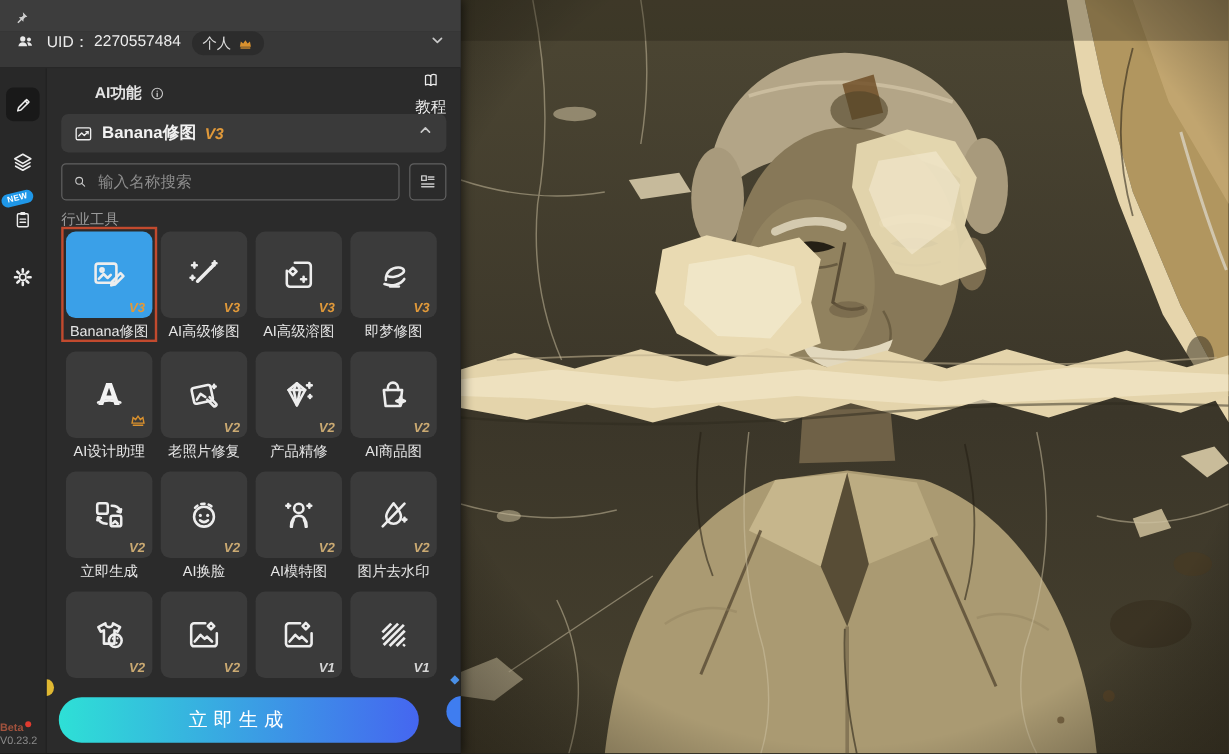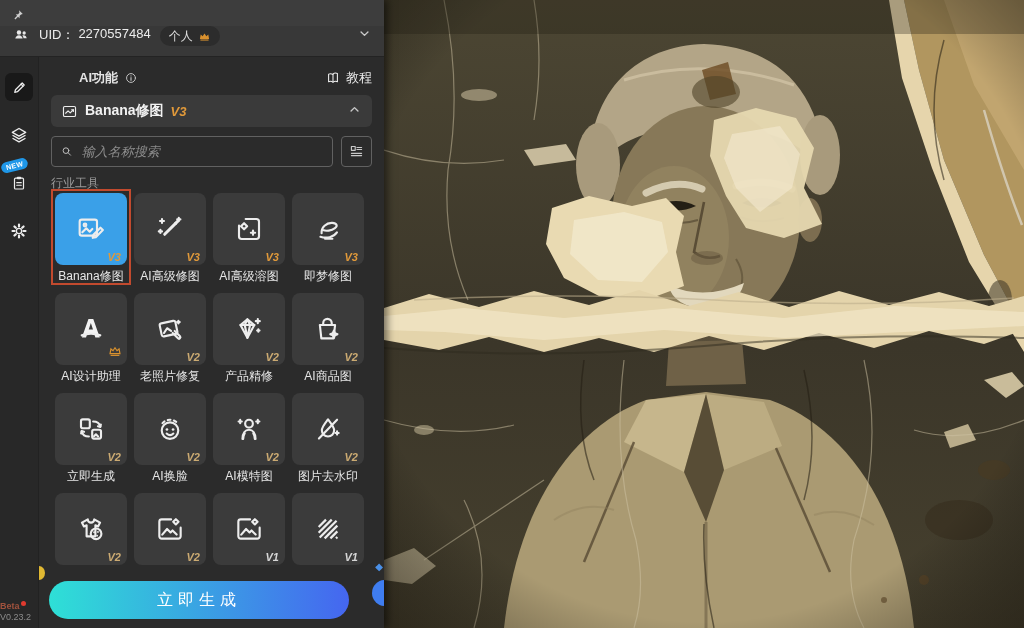--- a/index.html
+++ b/index.html
@@ -23,28 +23,28 @@
   .side-btn{width:28px;height:28px;border-radius:6px;display:flex;align-items:center;justify-content:center;position:relative;cursor:pointer;}
   .side-btn.selected{background:#191919;}
   .new-badge{position:absolute;top:-9px;left:-4px;background:#1f97e8;color:#fff;font-size:7px;font-weight:bold;padding:2px 5px;border-radius:8px;transform:rotate(-14deg);letter-spacing:.3px;}
   .side-footer{position:absolute;bottom:5px;left:0;right:0;text-align:left;font-size:9px;line-height:11px;}
   .beta{color:#a0523d;font-weight:bold;}
   .reddot{width:5px;height:5px;background:#e03a2f;border-radius:50%;display:inline-block;vertical-align:top;margin-left:1px;}
   .appver{color:#8b8b8b;display:block;}
   .content{flex:1;position:relative;padding:10px 12px 0;display:flex;flex-direction:column;min-width:0;overflow:hidden;}
   .func-row{display:flex;align-items:center;justify-content:space-between;height:22px;flex:none;}
   .func-left{display:flex;align-items:center;gap:6px;color:#e3e3e3;font-size:13px;font-weight:bold;margin-left:28px;}
-  .tutorial{display:flex;align-items:center;gap:5px;color:#e8e8e8;font-size:13px;cursor:pointer;}
+  .tutorial{display:flex;align-items:center;gap:5px;color:#e8e8e8;font-size:13px;cursor:pointer;flex-direction:column;}
   .feature-header{margin-top:6px;height:32px;background:#3a3a3a;border-radius:6px;display:flex;align-items:center;padding:0 10px;gap:7px;flex:none;cursor:pointer;}
   .fh-title{color:#f2f2f2;font-size:14px;font-weight:bold;}
   .fh-ver{color:#e0993a;font-size:13px;font-weight:bold;font-style:italic;}
   .fh-chevron{margin-left:auto;}
   .search-row{margin-top:9px;display:flex;gap:8px;flex:none;}
   .search-box{flex:1;height:29px;border:1px solid #616161;border-radius:4px;display:flex;align-items:center;padding:0 8px;gap:6px;}
-  .search-box input{background:transparent;border:none;outline:none;color:#fde047;font-size:13px;width:100%;font-family:"Liberation Sans",sans-serif;font-style:italic;}
+  .search-box input{background:transparent;border:none;outline:none;color:#fde047;font-size:13px;width:100%;font-family:"Liberation Sans",sans-serif;}
   .search-box input::placeholder{color:#8d8d8d;}
   .view-toggle{width:31px;height:31px;background:transparent;border:1px solid #616161;border-radius:4px;display:flex;align-items:center;justify-content:center;cursor:pointer;padding:0;}
   .group-label{margin-top:8px;color:#9b9b9b;font-size:12px;height:14px;flex:none;}
   .grid{margin-top:4px;display:grid;grid-template-columns:repeat(4,72px);column-gap:7px;row-gap:9px;padding-left:4px;}
   .cell{width:72px;display:flex;flex-direction:column;align-items:center;position:relative;cursor:pointer;}
   .tile{width:72px;height:72px;background:#3b3b3b;border-radius:8px;position:relative;display:flex;align-items:center;justify-content:center;}
   .cell.selected .tile{background:#3aa0e8;}
   .cell.selected::after{content:"";position:absolute;left:-4px;right:-4px;top:-4px;bottom:-1px;border:2.5px solid #c24a2e;pointer-events:none;}
   .ver-tag{position:absolute;right:6px;bottom:2px;font-size:11px;font-weight:bold;font-style:italic;}
   .v3{color:#e0993a;}.v2{color:#cbaa72;}.v1{color:#d6d6d6;}

